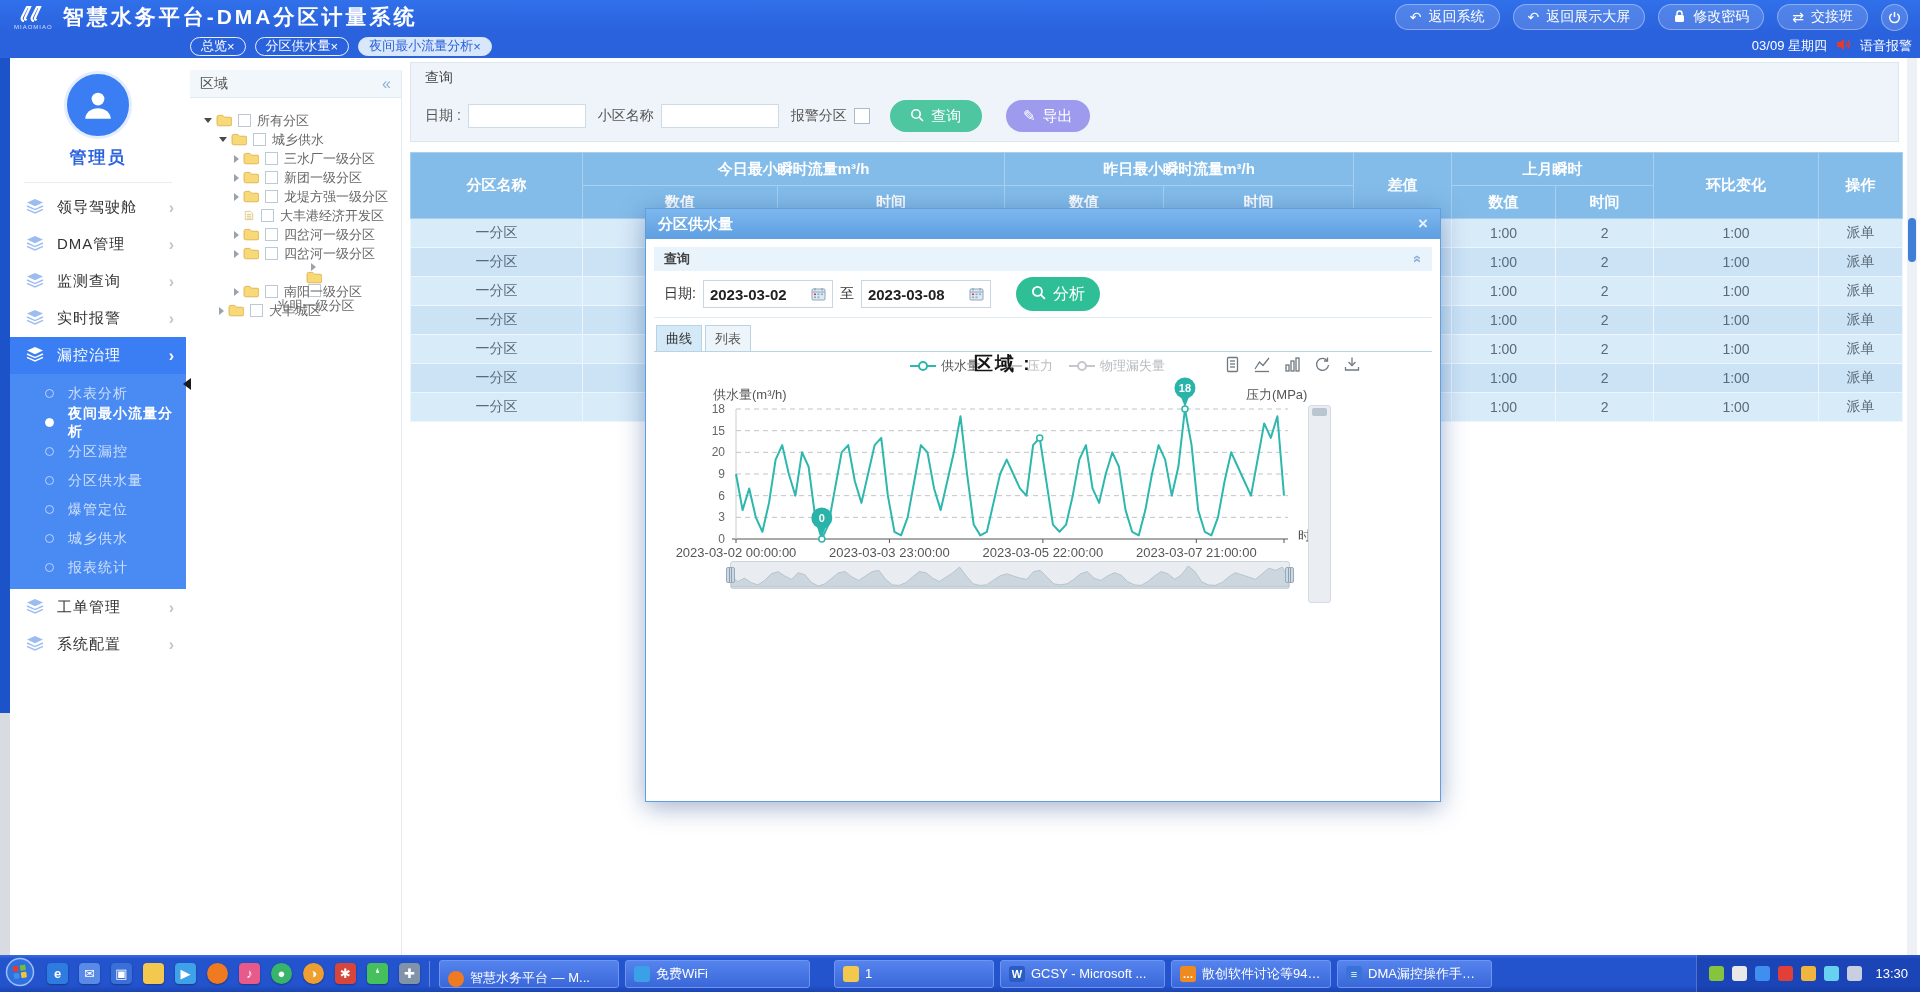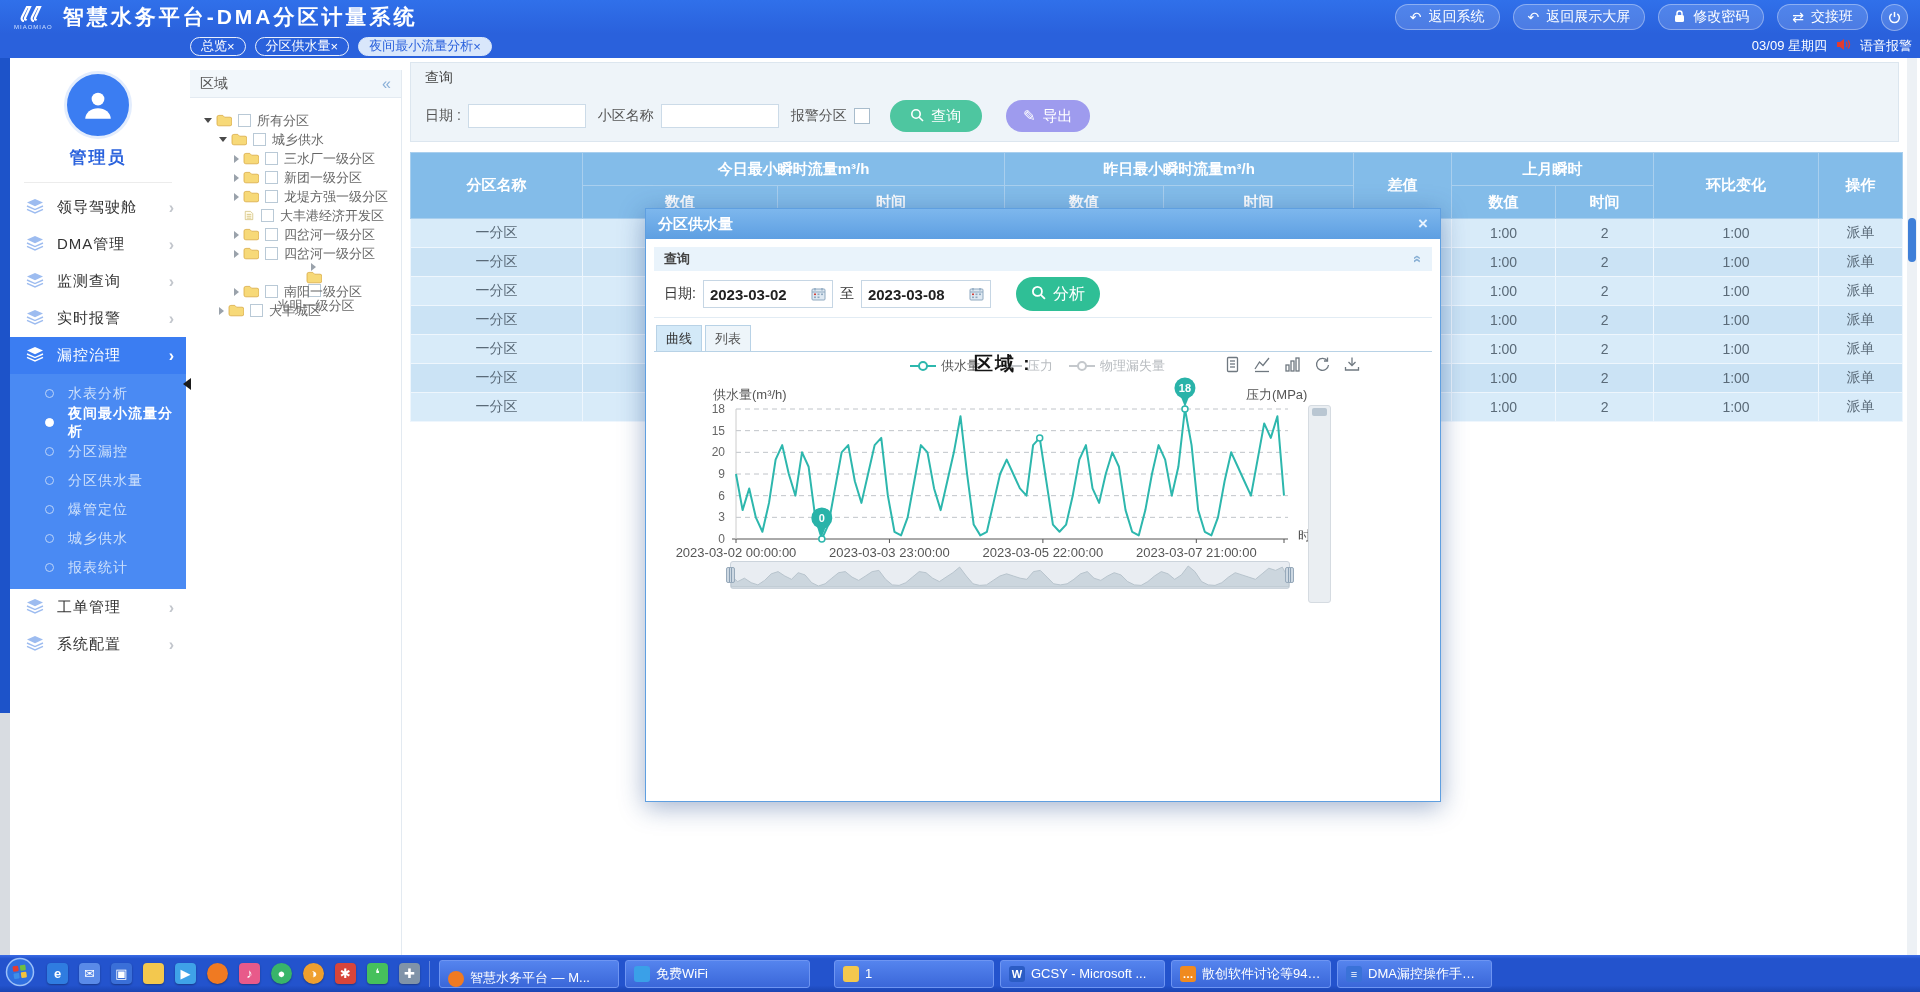--- a/index.html
+++ b/index.html
@@ -792,15 +792,27 @@
         </div>
         <div class="twin" style="width: 160px;">
           <span class="ticon" style="background: rgb(240, 138, 31);">…</span>
           <span style="overflow: hidden; text-overflow: ellipsis;">散创软件讨论等94个...</span>
         </div>
         <div class="twin" style="width: 155px;">
           <span class="ticon" style="background: rgb(58, 114, 216);">≡</span>
           <span style="overflow: hidden; text-overflow: ellipsis;">DMA漏控操作手册....</span>
         </div>
       </div>
+    <div class="tray">
+      <span id="trayIcons" style="display:flex;gap:8px;align-items:center;">
+          <span class="tray-ic" style="background: rgb(134, 196, 64);"></span>
+          <span class="tray-ic" style="background: rgb(232, 232, 232);"></span>
+          <span class="tray-ic" style="background: rgb(63, 142, 240);"></span>
+          <span class="tray-ic" style="background: rgb(224, 64, 56);"></span>
+          <span class="tray-ic" style="background: rgb(240, 181, 63);"></span>
+          <span class="tray-ic" style="background: rgb(104, 208, 240);"></span>
+          <span class="tray-ic" style="background: rgb(200, 207, 224);"></span>
+        </span>
+      <span class="tray-time">13:30</span>
+    </div>
   </div>
 
 </div>
 
 </body></html>

